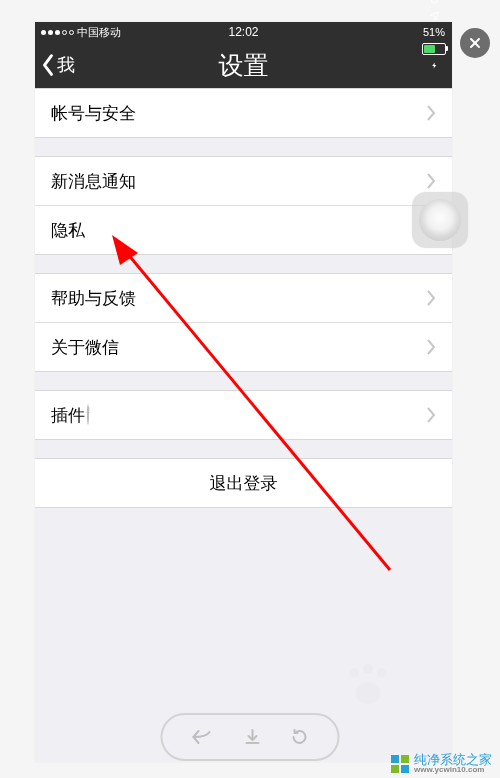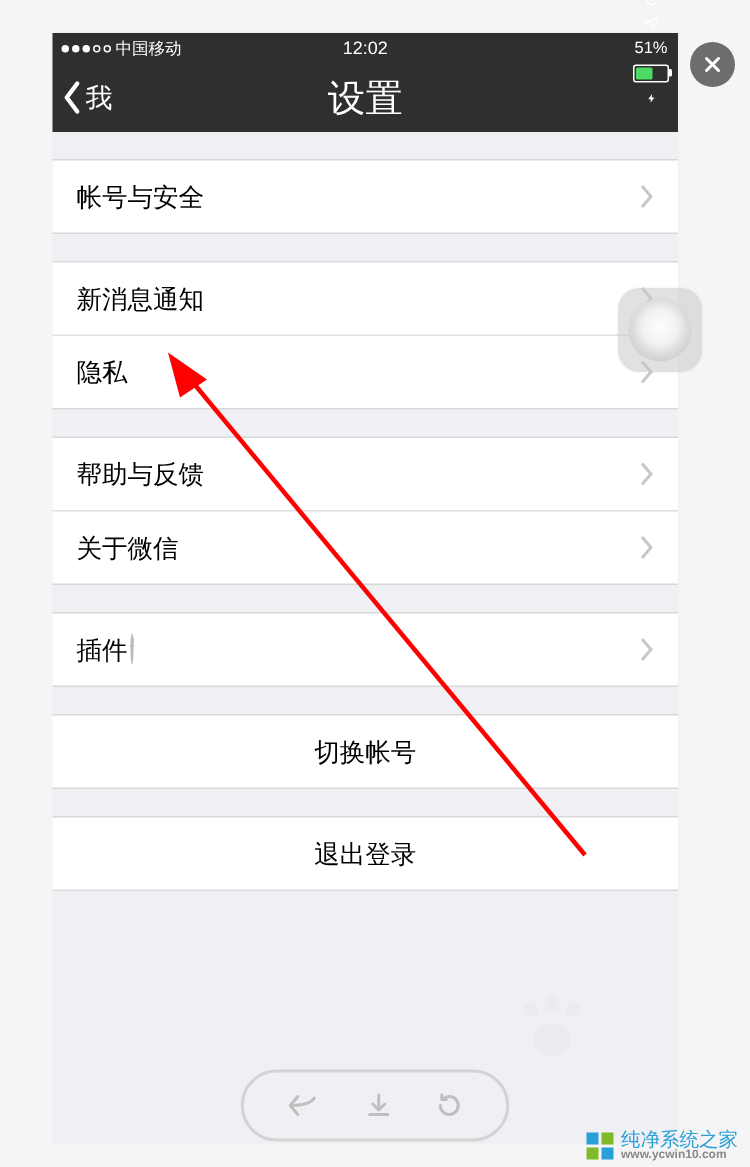--- a/index.html
+++ b/index.html
@@ -14,21 +14,21 @@
   .sb-center{position:absolute;left:0;right:0;text-align:center;font-size:12px;font-weight:500;}
   .sb-right{display:flex;align-items:center;gap:5px;position:relative;z-index:1;flex-direction:column;}
   .battery{display:inline-block;width:22px;height:10px;border:1px solid #fff;border-radius:2px;position:relative;}
   .battery::after{content:"";position:absolute;right:-3px;top:2px;width:2px;height:5px;background:#fff;border-radius:0 1px 1px 0;}
   .battery-fill{position:absolute;left:1px;top:1px;bottom:1px;width:51%;background:#4cd964;border-radius:1px;}
   
   .navbar{height:46px;background:#2f2f2f;display:flex;align-items:center;color:#fff;position:relative;}
   .back{display:flex;align-items:center;font-size:18px;padding-left:4px;}
   .nav-title{position:absolute;left:0;right:0;text-align:center;font-size:25px;font-weight:500;}
   
-  .list{padding-top:18px;}
+  .list{}
   .group{margin-bottom:18px;background:#fff;}
   .cell{height:48px;display:flex;align-items:center;padding:0 16px;font-size:17px;color:#000;position:relative;border-top:1px solid #e0e0e0;}
   .group .cell:first-child{border-top:1px solid #d8d8d8;}
   .group{border-bottom:1px solid #d8d8d8;}
   .cell .label{flex:1;}
   .cell .chev{color:#c7c7cc;}
   .cell.center{justify-content:center;}
   .cell .bulb{width:15px;height:15px;border:1.3px solid #bbb;border-radius:50%;margin-left:2px;position:relative;top:-1px;}
   .bulb::before{content:"";position:absolute;left:50%;top:2px;width:1.5px;height:4px;background:#bbb;transform:translateX(-50%);}
   .bulb::after{content:"";position:absolute;left:50%;top:7px;width:3px;height:1.3px;background:#bbb;transform:translateX(-50%);}
@@ -147,25 +147,20 @@
           <span class="label">
             <span>插件</span>
             <span class="bulb"></span>
           </span>
           <svg class="chev" width="9" height="16" viewBox="0 0 9 16" fill="none" stroke="#c7c7cc" stroke-width="2">
               <polyline points="1 1 7 8 1 15"></polyline>
             </svg>
         </div>
       </div>
 
-      <div class="group">
-        <div class="cell center">
-          <span>切换帐号</span>
-        </div>
-      </div>
 
       <div class="group">
         <div class="cell center">
           <span>退出登录</span>
         </div>
       </div>
 
     </div>
 
     <div class="assistive">

